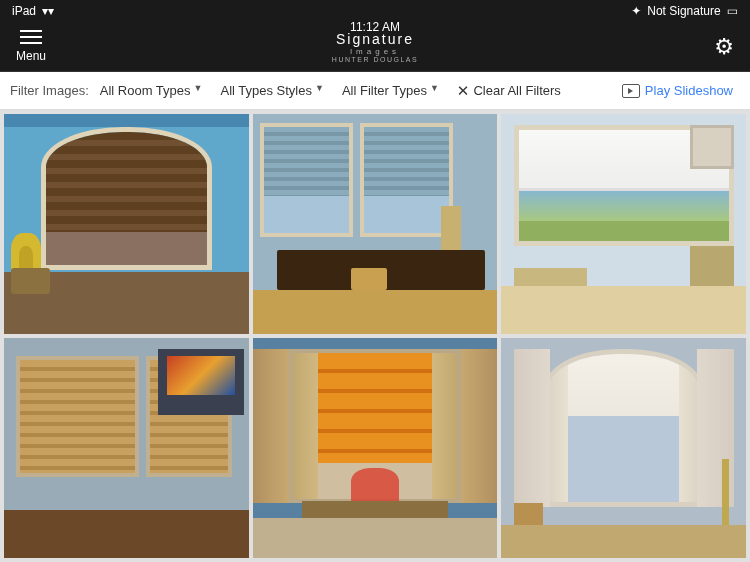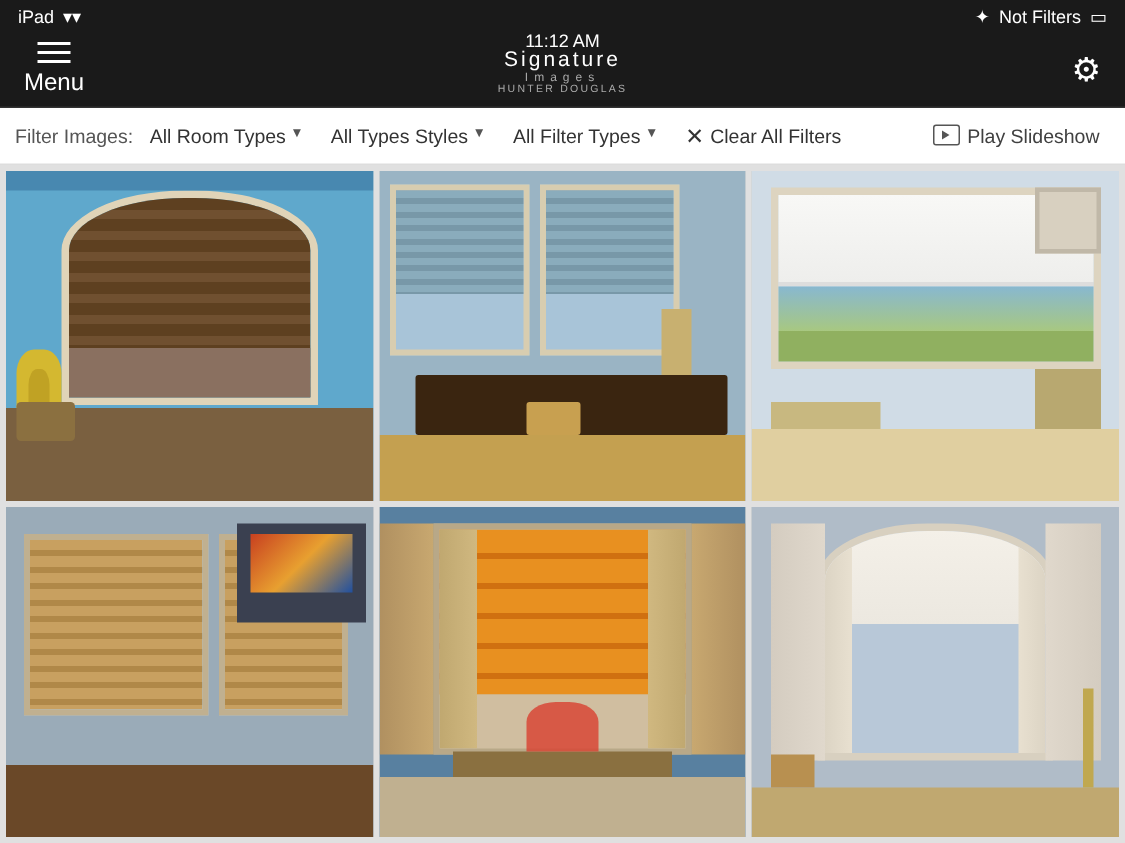--- a/index.html
+++ b/index.html
@@ -29,21 +29,21 @@
       align-items: center;
       justify-content: space-between;
       padding: 0 16px;
       border-bottom: 1px solid #333;
     }
     .nav-menu-btn {
       display: flex; flex-direction: column; gap: 4px; cursor: pointer;
       align-items: center;
     }
     .nav-menu-btn .bar { width: 22px; height: 2px; background: #fff; }
-    .nav-menu-label { color: #fff; font-size: 16px; margin-top: 1px; text-align: center; }
+    .nav-menu-label { color: #fff; font-size: 12px; margin-top: 1px; text-align: center; }
     .nav-logo {
       position: absolute; left: 50%; transform: translateX(-50%);
       text-align: center;
     }
     .nav-logo .logo-text {
       color: #fff; font-size: 14px; letter-spacing: 2px; font-weight: 300;
       display: block;
     }
     .nav-logo .logo-sub {
       color: #aaa; font-size: 8px; letter-spacing: 4px; display: block;
@@ -72,22 +72,22 @@
       border-radius: 3px;
     }
     .filter-arrow { font-size: 9px; color: #555; }
     .filter-clear {
       display: flex; align-items: center; gap: 4px;
       cursor: pointer; color: #333; font-size: 13px;
       padding: 3px 7px;
     }
     .filter-clear .x-icon { font-size: 15px; font-weight: 300; }
     .filter-slideshow {
-      display: flex; align-items: flex-start; gap: 5px;
-      cursor: pointer; color: #404040; font-size: 13px;
+      display: flex; align-items: flex-end; gap: 5px;
+      cursor: pointer; color: #3b82f6; font-size: 13px;
       padding: 3px 7px; margin-left: auto;
     }
     .slideshow-icon {
       width: 18px; height: 14px;
       border: 1.5px solid #555;
       border-radius: 2px;
       position: relative;
       display: inline-flex; align-items: center; justify-content: center;
     }
     .slideshow-icon::after {
@@ -150,21 +150,21 @@
 <body>
 
 <div class="status-bar">
   <div class="status-left">
     <span>iPad</span>
     <span>▾▾</span>
   </div>
   <div class="status-center">11:12 AM</div>
   <div class="status-right">
     <span>✦</span>
-    <span>Not Filters</span>
+    <span>Not Signature</span>
     <span>▭</span>
   </div>
 </div>
 
 <div class="nav-bar">
   <div class="nav-menu-btn">
     <div class="bar"></div>
     <div class="bar"></div>
     <div class="bar"></div>
     <span class="nav-menu-label">Menu</span>

